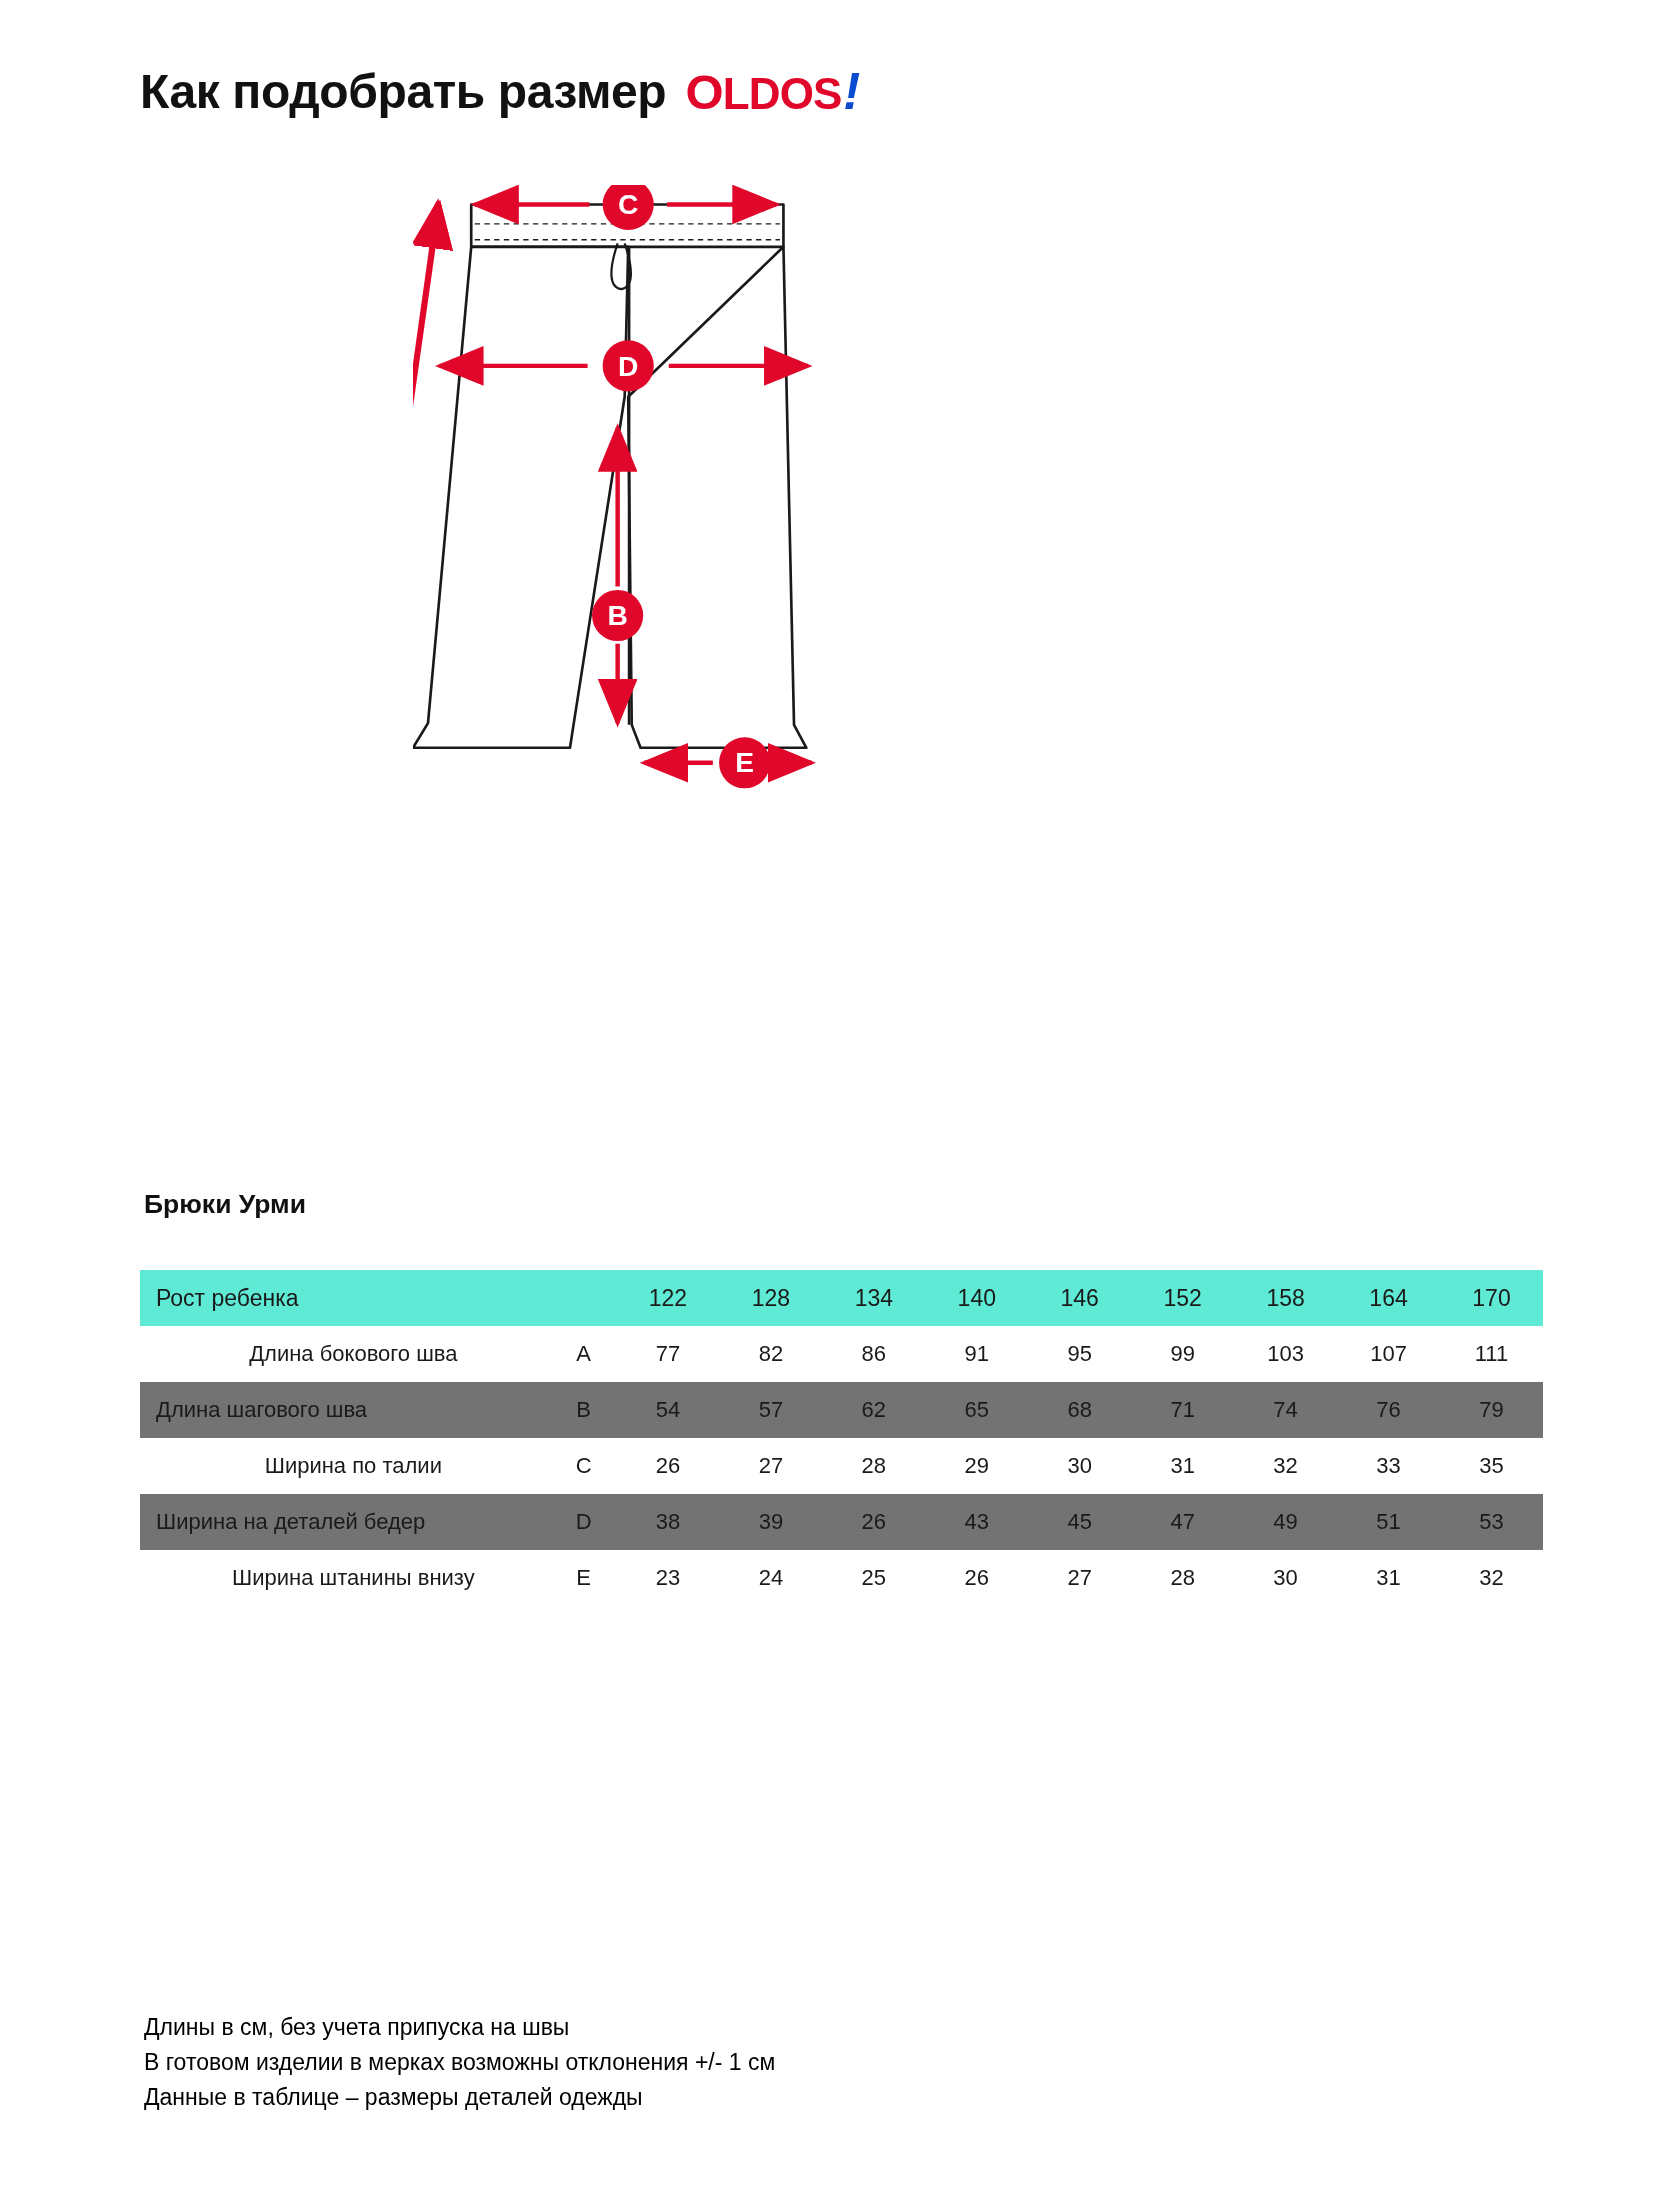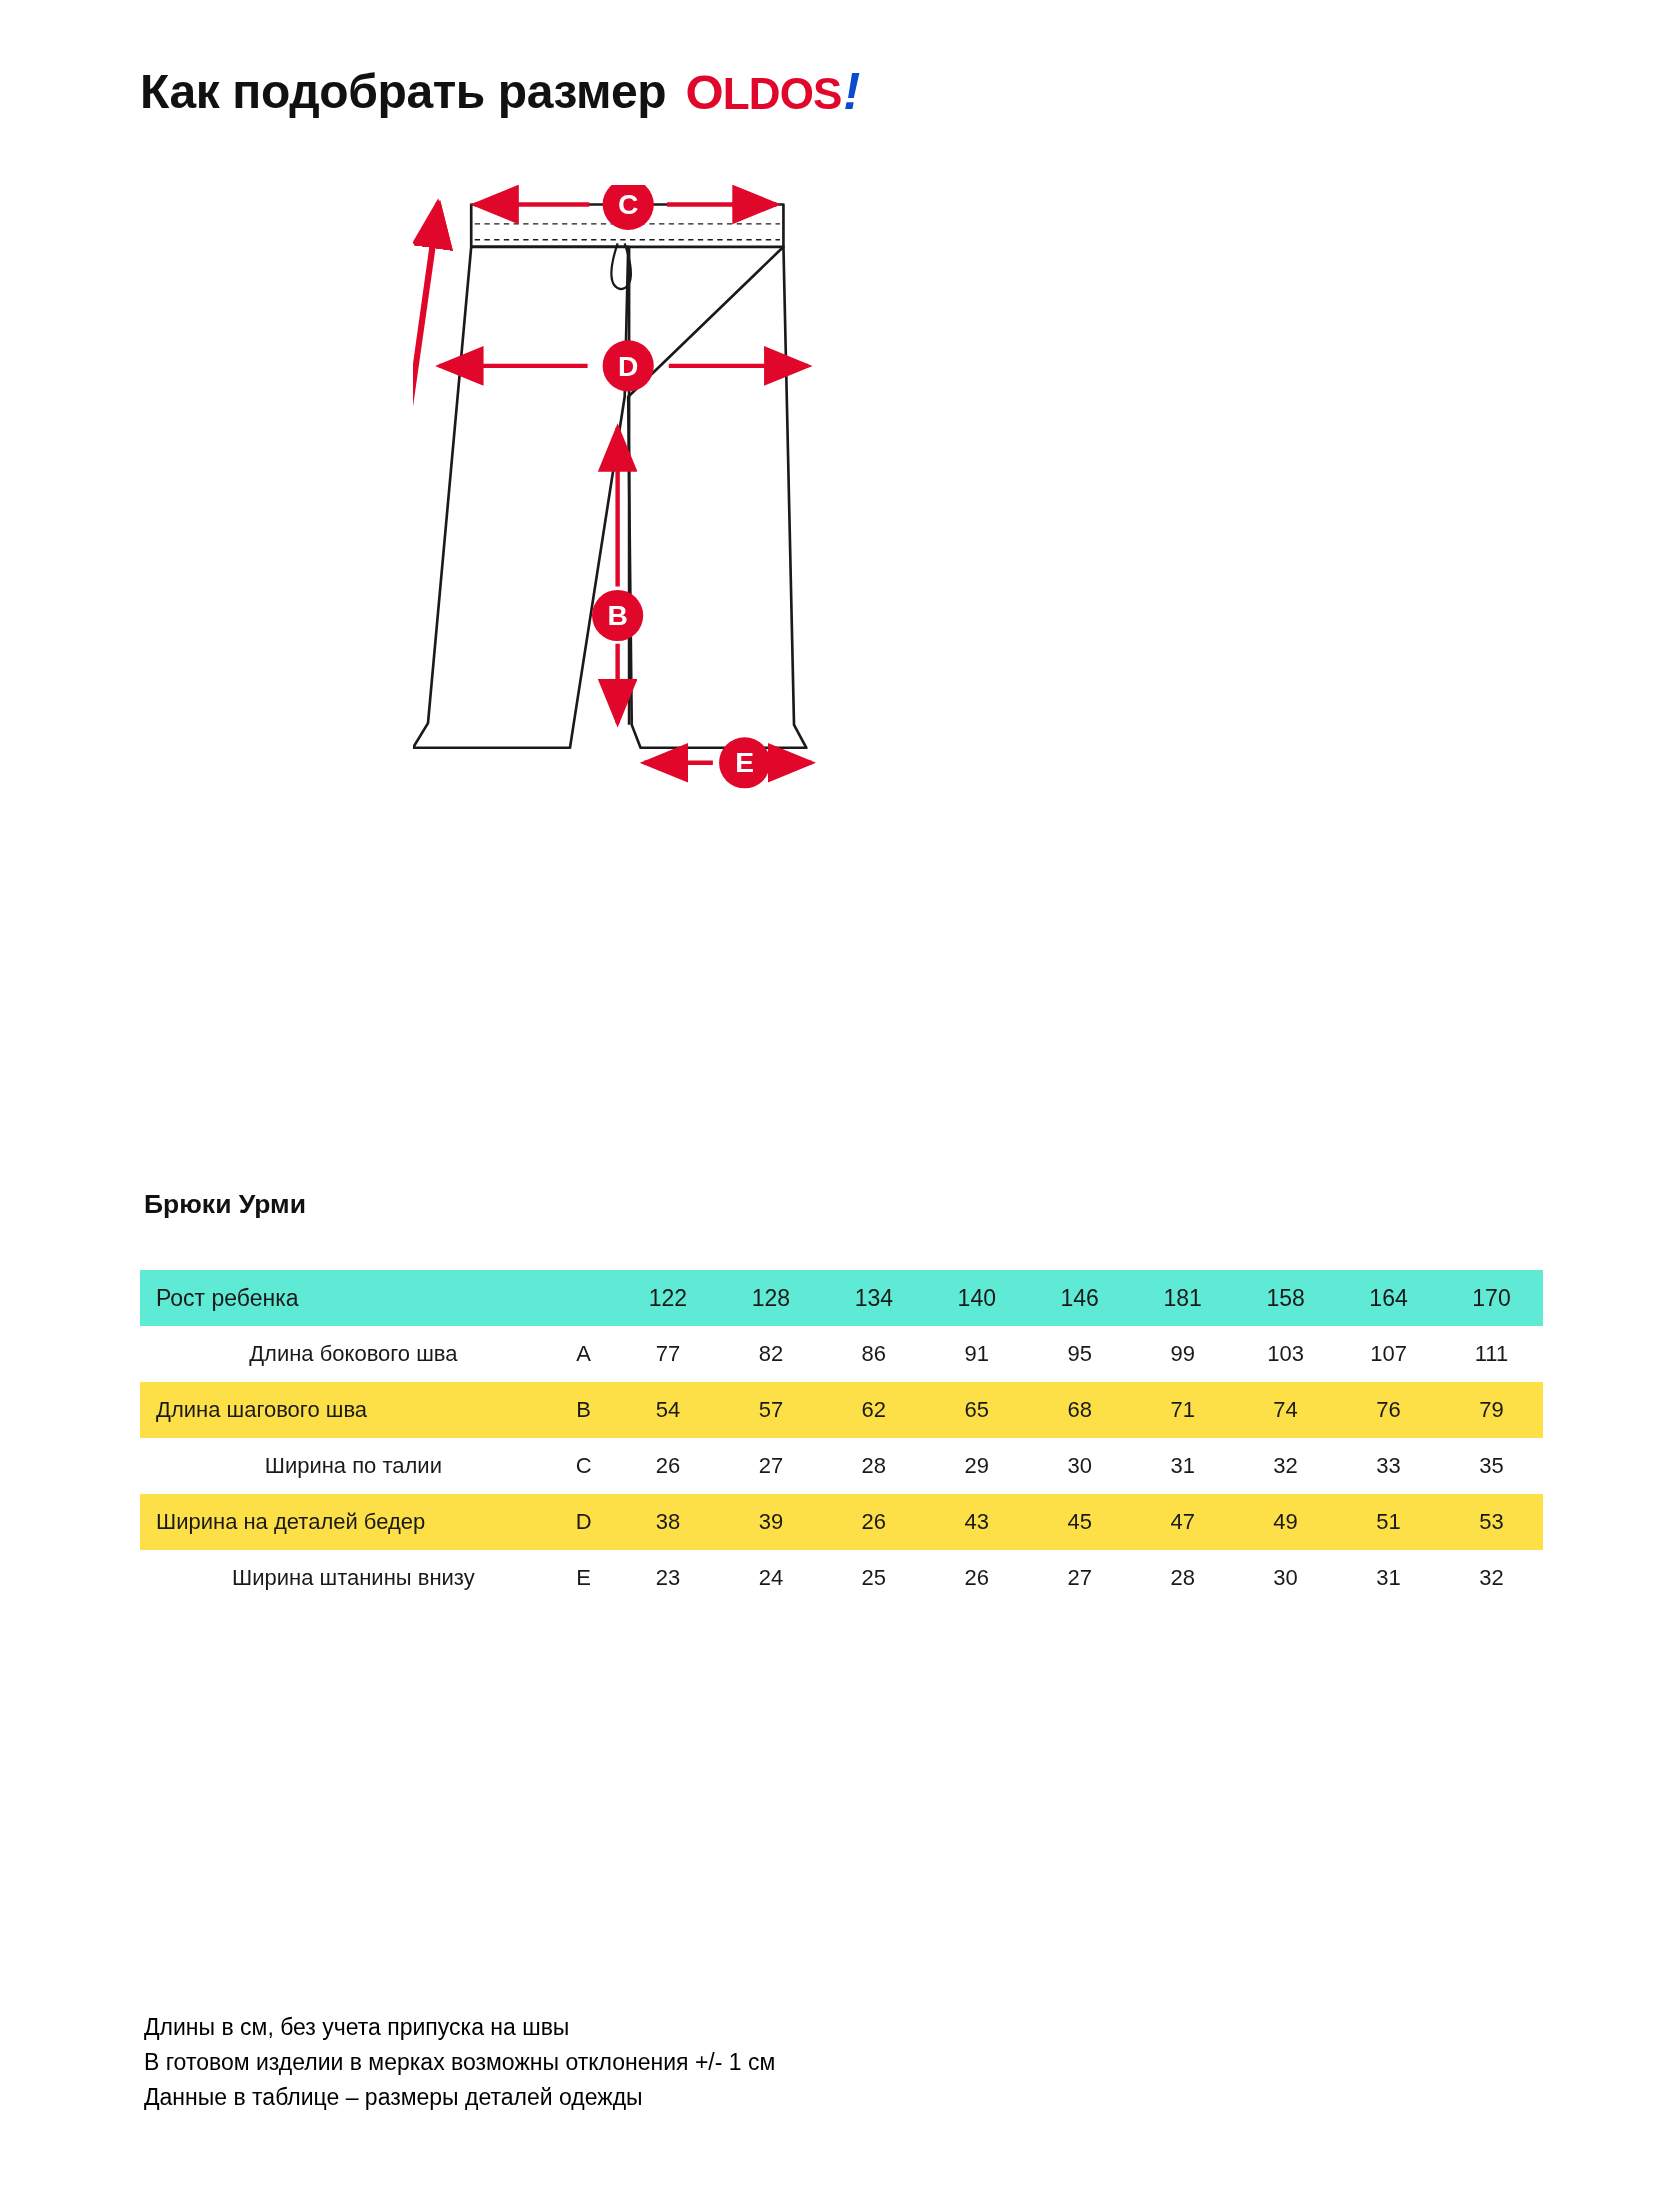--- a/index.html
+++ b/index.html
@@ -97,21 +97,21 @@
     font-size: 22px;
     color: #1a1a1a;
   }
   table.size-table td, table.size-table th {
     padding: 0;
     height: 56px;
     vertical-align: middle;
     font-weight: normal;
   }
   .row-head td, .row-head th { background: #5eead4; font-weight: bold; }
-  .row-alt td { background: #fde047; }
+  .row-alt td { background: #737373; }
   .row-plain td { background: #ffffff; text-align: center; }
   .c-label {
     text-align: left;
     padding-left: 16px !important;
     width: 371px;
     white-space: nowrap;
   }
   .c-letter {
     text-align: center;
     width: 62px;
@@ -285,21 +285,21 @@
     <table class="size-table">
       <tbody id="table-body">
           <tr class="row-head">
             <td class="c-label">Рост ребенка</td>
             <td class="c-letter"></td>
             <td class="c-val">122</td>
             <td class="c-val">128</td>
             <td class="c-val">134</td>
             <td class="c-val">140</td>
             <td class="c-val">146</td>
-            <td class="c-val">181</td>
+            <td class="c-val">152</td>
             <td class="c-val">158</td>
             <td class="c-val">164</td>
             <td class="c-val">170</td>
           </tr>
           <tr class="row-plain">
             <td class="c-label">Длина бокового шва</td>
             <td class="c-letter">A</td>
             <td class="c-val">77</td>
             <td class="c-val">82</td>
             <td class="c-val">86</td>

